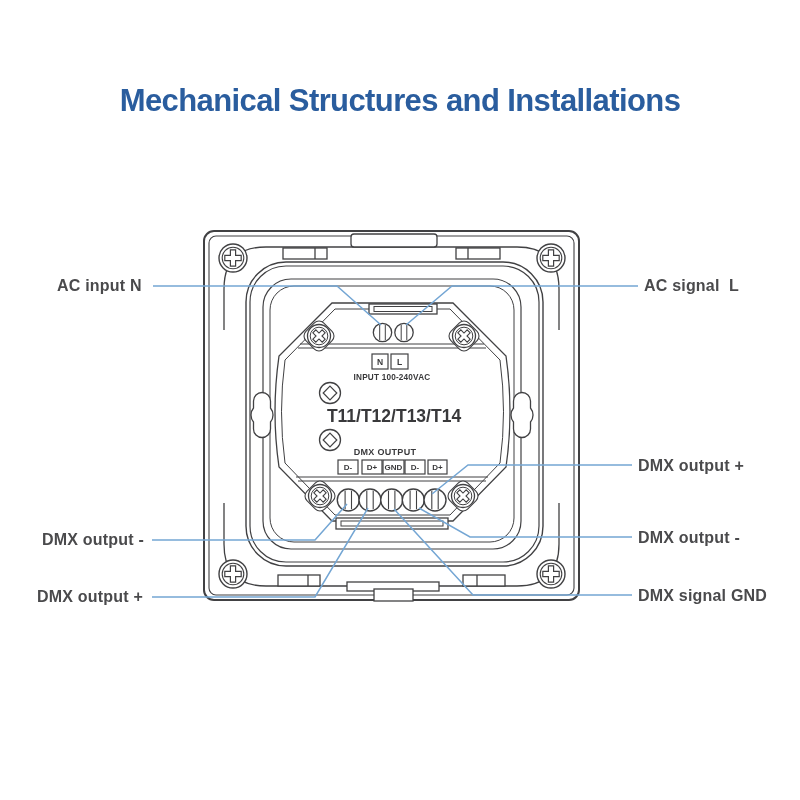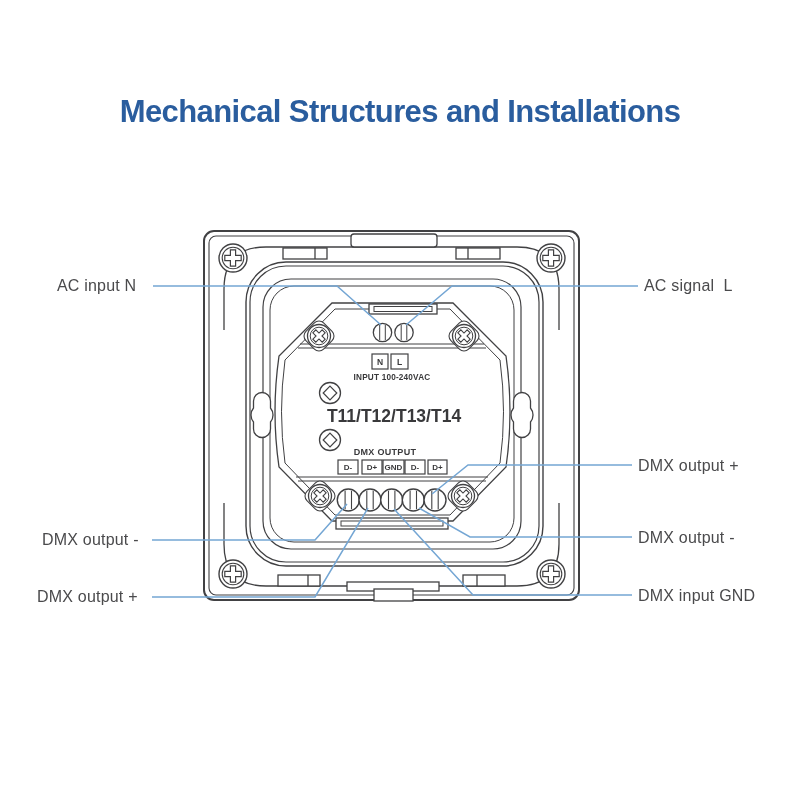--- a/index.html
+++ b/index.html
@@ -1,44 +1,44 @@
 <!DOCTYPE html>
 <html><head>
 <meta charset="utf-8">
 <style>
   html,body{margin:0;padding:0;background:#ffffff;}
   .stage{
     position:relative;width:800px;height:800px;overflow:hidden;background:#ffffff;
     font-family:"Liberation Sans",sans-serif;
   }
   .title{
-    position:absolute;left:0;right:0;top:82px;margin:12px;text-align:center;
+    position:absolute;left:0;right:0;top:82px;margin:1px;text-align:center;
     font-size:31px;font-weight:700;letter-spacing:-0.6px;color:#2a5d9e;
   }
   .diagram-svg{position:absolute;left:0;top:0;width:800px;height:800px;color:#414143;}
   .callout{
     position:absolute;font-size:16px;line-height:18px;color:#4a4a4c;
-    white-space:pre;letter-spacing:0.2px;
+    white-space:pre;letter-spacing:0.2px;font-weight:bold;
   }
   .svg-label{font-family:"Liberation Sans",sans-serif;font-weight:700;fill:#39393b;}
 </style>
 </head>
 <body>
 
 <div class="stage">
 
   <h1 class="title">Mechanical Structures and Installations</h1>
 
   <div class="callout" style="left:57px;top:277px">AC input N</div>
   <div class="callout" style="left:42px;top:531px">DMX output -</div>
   <div class="callout" style="left:37px;top:588px">DMX output +</div>
   <div class="callout" style="left:644px;top:277px">AC signal  L</div>
   <div class="callout" style="left:638px;top:457px">DMX output +</div>
   <div class="callout" style="left:638px;top:529px">DMX output -</div>
-  <div class="callout" style="left:638px;top:587px">DMX input GND</div>
+  <div class="callout" style="left:638px;top:587px">DMX signal GND</div>
 
   <svg class="diagram-svg" viewBox="0 0 800 800">
     <defs>
       <g id="phillips">
         <circle r="14" fill="#fff" stroke="currentColor" stroke-width="1.4"></circle>
         <circle r="10.8" fill="none" stroke="currentColor" stroke-width="1.1"></circle>
         <path d="M-2.6,-8.2 H2.6 V-2.6 H8.2 V2.6 H2.6 V8.2 H-2.6 V2.6 H-8.2 V-2.6 H-2.6 Z" fill="#fff" stroke="currentColor" stroke-width="1.2"></path>
       </g>
       <g id="phillips-diag">
         <rect x="-12.5" y="-12.5" width="25" height="25" rx="6.5" transform="rotate(45)" fill="#fff" stroke="currentColor" stroke-width="1.1"></rect>

